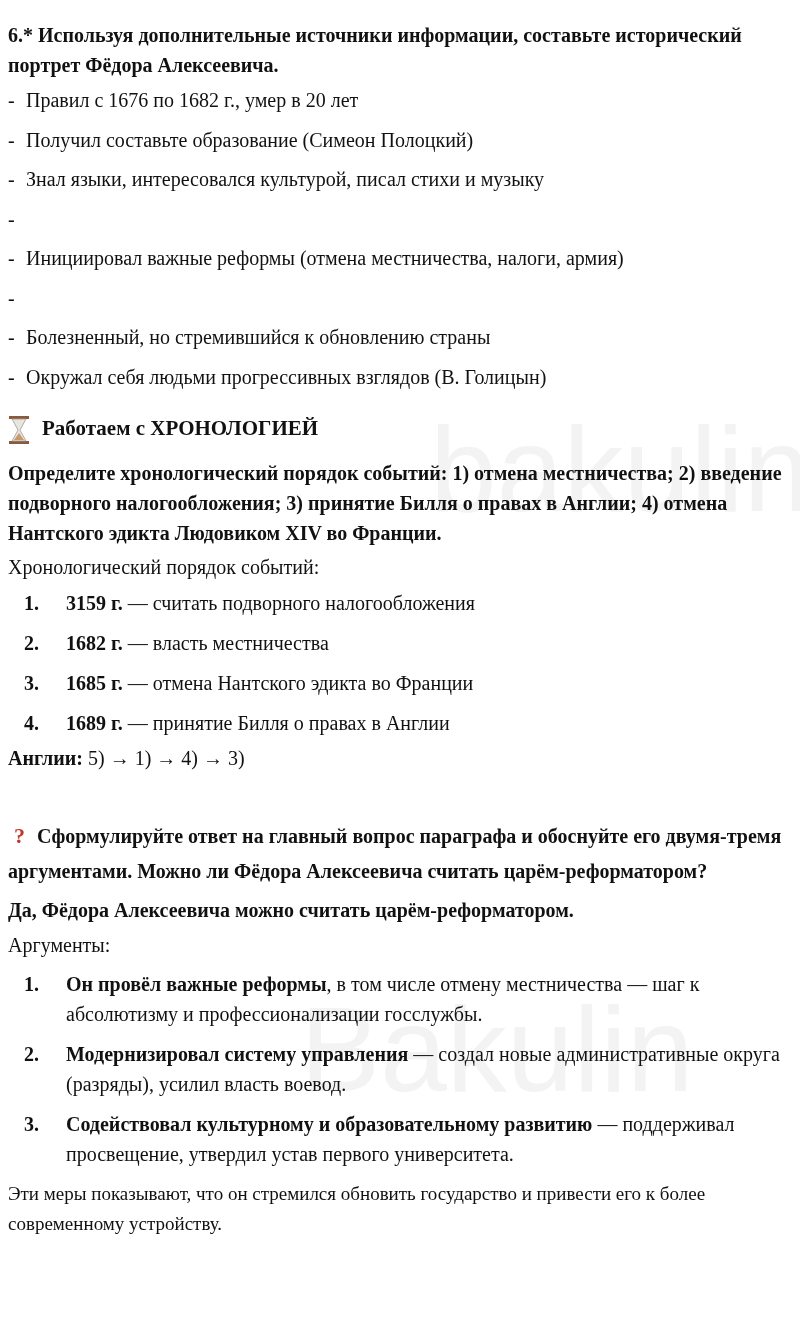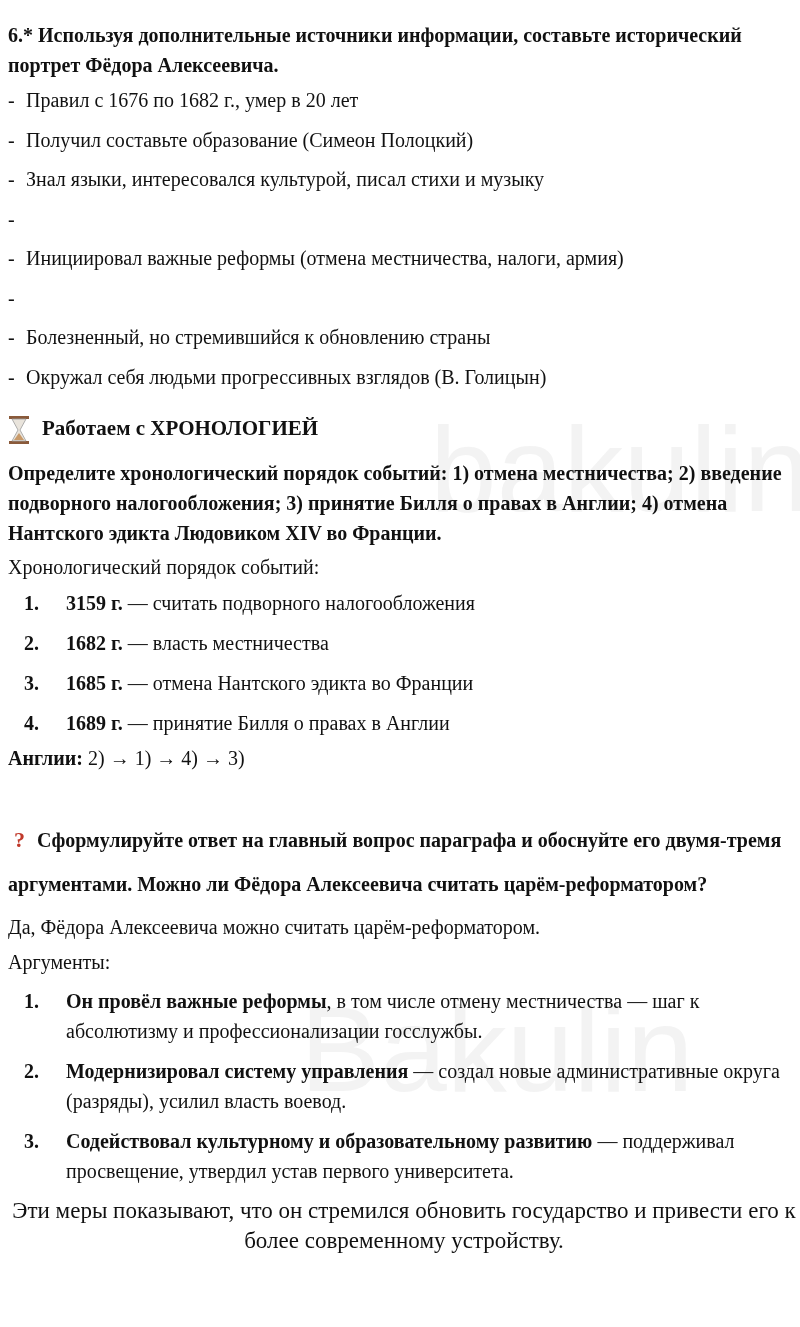--- a/index.html
+++ b/index.html
@@ -15,26 +15,26 @@
     .bullet .dash { width: 18px; flex: none; }
     .section-head { display: flex; align-items: flex-start; margin-top: 27px; font-weight: bold; font-size: 21px; }
     .hourglass { width: 22px; height: 28px; margin-right: 12px; position: relative; }
     .q { font-weight: bold; font-size: 20px; line-height: 30px; margin: 14px 12px 8px 0; }
     .sub { font-weight: normal; font-size: 20px; margin: 6px 0 12px 0; }
     ol.num { list-style: none; margin: 0; padding: 0; }
     ol.num li { display: flex; font-size: 20px; line-height: 24px; margin: 0 0 16px 0; }
     ol.num .n { width: 42px; padding-left: 16px; font-weight: bold; flex: none; }
     .answer { font-size: 20px; margin-top: -4px; }
     .qmark { color: #c0392b; font-weight: bold; font-size: 22px; margin-right: 12px; margin-left: 6px; }
-    .mainq { font-weight: bold; font-size: 20px; line-height: 44px; margin-top: 48px; }
-    .yes { font-weight: normal; font-size: 20px; margin: 10px 0 12px 0; }
+    .mainq { font-weight: bold; font-size: 20px; line-height: 35px; margin-top: 48px; }
+    .yes { font-weight: bold; font-size: 20px; margin: 10px 0 12px 0; }
     ol.args { list-style: none; margin: 0; padding: 0; }
     ol.args li { display: flex; font-size: 20px; line-height: 30px; margin: 0 0 10px 0; }
     ol.args .n { width: 42px; padding-left: 16px; font-weight: bold; flex: none; }
-    .concl { font-size: 23px; line-height: 30px; margin-top: 4px; text-align: center; }
+    .concl { font-size: 19px; line-height: 30px; margin-top: 4px; }
   </style>
 </head>
 <body>
 
 <div class="wm" style="left:430px;top:400px;">bakulin</div>
 <div class="wm" style="left:300px;top:980px;">Bakulin</div>
 
 <div class="content">
   <div class="task-title">6.* Используя дополнительные источники информации, составьте исторический портрет Фёдора Алексеевича.</div>
 
@@ -98,21 +98,21 @@
     <li>
         <span class="n">3.</span>
         <span><b>1685 г.</b><span> — отмена Нантского эдикта во Франции</span></span>
       </li>
     <li>
         <span class="n">4.</span>
         <span><b>1689 г.</b><span> — принятие Билля о правах в Англии</span></span>
       </li>
   </ol>
 
-  <div class="answer"><b>Англии:</b><span> 2) → 1) → 4) → 3)</span></div>
+  <div class="answer"><b>Англии:</b><span> 5) → 1) → 4) → 3)</span></div>
 
   <div class="mainq"><span class="qmark">?</span><span>Сформулируйте ответ на главный вопрос параграфа и обоснуйте его двумя-тремя аргументами. Можно ли Фёдора Алексеевича считать царём-реформатором?</span></div>
 
   <div class="yes">Да, Фёдора Алексеевича можно считать царём-реформатором.</div>
   <div class="sub">Аргументы:</div>
 
   <ol class="args">
     <li>
         <span class="n">1.</span>
         <span><b>Он провёл важные реформы</b><span>, в том числе отмену местничества — шаг к абсолютизму и профессионализации госслужбы.</span></span>

